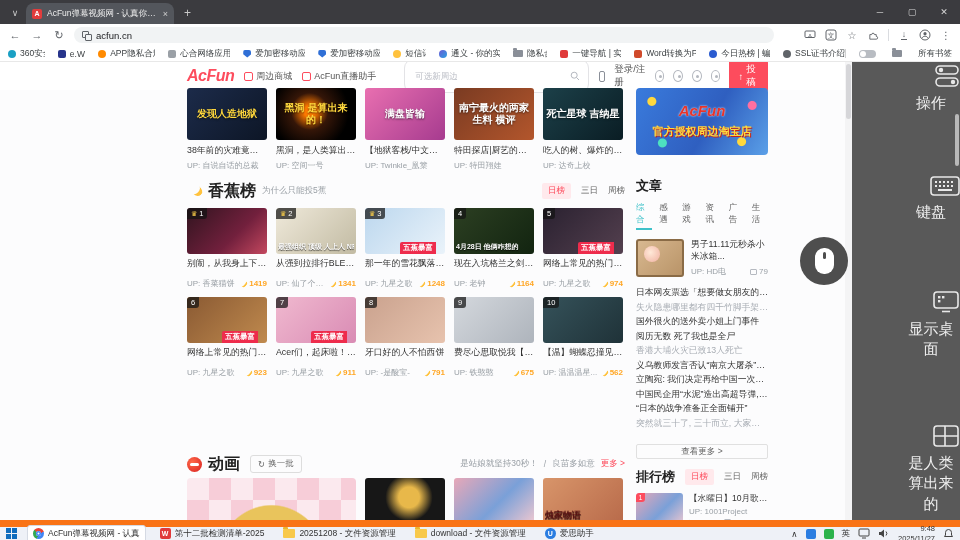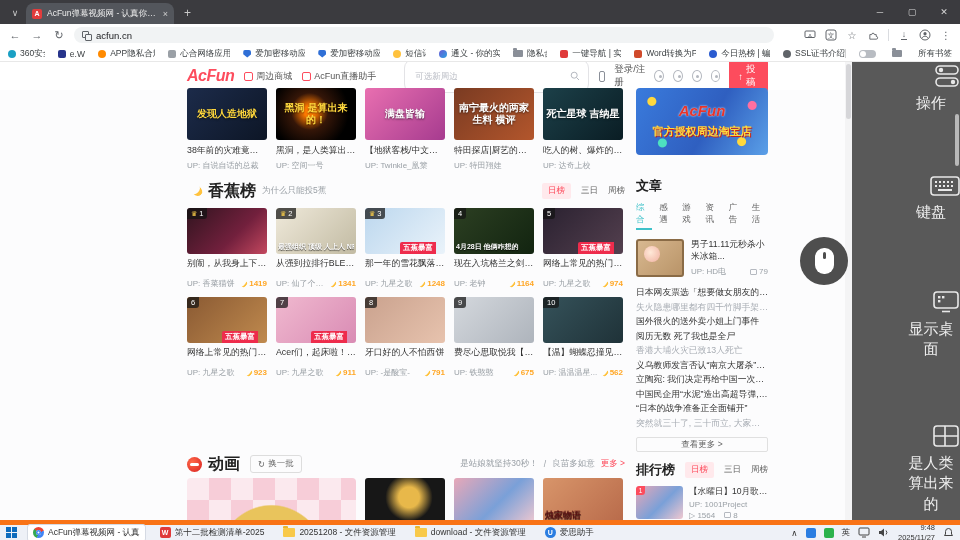--- a/index.html
+++ b/index.html
@@ -48,21 +48,21 @@
   .toggle::before{content:"";position:absolute;left:1px;top:1px;width:6px;height:6px;border-radius:50%;background:#fff;}
   
   .page{position:absolute;left:0;top:62px;width:852px;height:458px;background:#fcfcfd;overflow:hidden;}
   .acf-header{position:absolute;left:0;top:0;width:852px;height:28px;background:#fff;display:flex;align-items:center;padding:0 84px 0 187px;gap:10px;}
   .acf-logo{color:#fd4c5d;font-weight:bold;font-style:italic;font-size:16px;letter-spacing:-0.5px;flex:none;}
   .hdr-link{display:flex;align-items:center;gap:3px;font-size:9px;color:#555;flex:none;}
   .hdr-ic{width:9px;height:9px;border:1.5px solid #fd4c5d;border-radius:2px;}
   .hdr-search{width:185px;height:34px;border:1px solid #e3e3e6;border-radius:9px;display:flex;align-items:center;padding:0 8px;margin-left:18px;flex:none;background:#fff;}
   .hdr-search input{border:0;outline:0;flex:1;font-size:8.5px;color:#333;background:transparent;font-family:inherit;}
   .hdr-search input::placeholder{color:#b9bcc4;}
-  .hdr-right{margin-left:auto;display:flex;align-items:center;gap:9px;justify-content:flex-end;}
+  .hdr-right{margin-left:auto;display:flex;align-items:center;gap:9px;}
   .phone-ic{width:7px;height:11px;border:1.2px solid #8a8f98;border-radius:2px;}
   .login{font-size:9.5px;color:#555;}
   .circ-ic{width:12px;height:12px;border:1.2px solid #b4b8bf;border-radius:50%;position:relative;}
   .circ-ic::after{content:"";position:absolute;left:3.5px;top:3.5px;width:3px;height:3px;border-radius:50%;background:#b4b8bf;}
   .post-btn{background:#fd4c5d;color:#fff;font-size:9.5px;border-radius:3px;padding:3px 9px;display:flex;gap:3px;align-items:center;}
   .main-col{position:absolute;left:187px;top:26px;width:438px;}
   .aside-col{position:absolute;left:636px;top:26px;width:132px;}
   
   .banner-row{display:flex;gap:9px;}
   .bn{width:80px;}
@@ -139,21 +139,21 @@
   .feature{display:flex;gap:7px;margin-top:9px;}
   .fa-img{width:48px;height:38px;border-radius:3px;background:linear-gradient(135deg,#d8b890,#b99468);border:2px solid #8a6b46;flex:none;position:relative;}
   .fa-img::after{content:"";position:absolute;left:6px;top:5px;width:16px;height:16px;border-radius:50%;background:radial-gradient(circle at 40% 40%,#ffe9d8,#f0b0a0);}
   .fa-right{flex:1;min-width:0;display:flex;flex-direction:column;}
   .fa-title{font-size:8.8px;color:#333;line-height:1.35;overflow:hidden;display:-webkit-box;-webkit-line-clamp:2;-webkit-box-orient:vertical;}
   .fa-meta{margin-top:auto;display:flex;font-size:8px;color:#9aa0a6;}
   .fa-cmt{margin-left:auto;display:flex;align-items:center;}
   .art-list{margin-top:8px;}
   .art-item{font-size:8.8px;color:#333;line-height:14.5px;white-space:nowrap;overflow:hidden;text-overflow:ellipsis;}
   .art-item.muted{color:#a8adb4;}
-  .more-btn{margin-top:7px;height:15px;border:1px solid #e0e0e0;border-radius:2px;font-size:8.5px;color:#666;display:flex;align-items:center;justify-content:center;}
+  .more-btn{margin-top:14px;height:15px;border:1px solid #e0e0e0;border-radius:2px;font-size:8.5px;color:#666;display:flex;align-items:center;justify-content:center;}
   
   .rank-hd{display:flex;align-items:center;margin-top:9px;}
   .rk-item{display:flex;gap:6px;margin-top:7px;}
   .rk-img{width:47px;height:33px;border-radius:3px;flex:none;position:relative;overflow:hidden;}
   .r1{background:linear-gradient(135deg,#e8a8b8,#7aa0d8 55%,#f0c8d0);}
   .rk-badge{position:absolute;left:0;top:0;width:9px;height:9px;color:#fff;font-size:6.5px;text-align:center;line-height:9px;border-radius:3px 0 3px 0;}
   .rb1{background:#fd4c5d;}
   .rk-right{flex:1;min-width:0;}
   .rk-title{font-size:8.6px;color:#333;white-space:nowrap;overflow:hidden;text-overflow:ellipsis;}
   .rk-up{font-size:8px;color:#9aa0a6;margin-top:2px;white-space:nowrap;overflow:hidden;text-overflow:ellipsis;}
@@ -162,21 +162,21 @@
   .page-thumb{position:absolute;right:1px;top:2px;width:5px;height:55px;border-radius:3px;background:#d6d6d9;}
   
   .sidebar{position:absolute;left:852px;top:62px;width:108px;height:458px;background:#595959;}
   .sb-item{position:absolute;left:0;width:108px;display:flex;flex-direction:column;align-items:flex-end;gap:5px;}
   .sb-label{color:#efefef;font-size:15px;line-height:1.35;text-align:center;width:58px;}
   .sb-thumb{position:absolute;right:1px;top:52px;width:4px;height:52px;border-radius:2px;background:#b9b9b9;}
   .cursor-circle{position:absolute;left:800px;top:237px;width:48px;height:48px;border-radius:50%;background:#4e4e4e;box-shadow:0 0 0 1px rgba(255,255,255,.18);display:flex;align-items:center;justify-content:center;z-index:5;}
   .mouse{width:19px;height:26px;background:#fff;border-radius:9px;position:relative;}
   .mouse::after{content:"";position:absolute;left:8px;top:4px;width:3px;height:7px;background:#4e4e4e;border-radius:2px;}
   
-  .taskbar{position:absolute;left:0;top:520px;width:960px;height:20px;background:#eef1f7;border-top:5px solid #f97316;display:flex;align-items:center;padding:0 6px;gap:9px;font-size:8.5px;color:#333;}
+  .taskbar{position:absolute;left:0;top:520px;width:960px;height:20px;background:#eef1f7;border-top:7px solid #f97316;display:flex;align-items:center;padding:0 6px;gap:9px;font-size:8.5px;color:#333;}
   .start{width:12px;height:12px;display:grid;grid-template-columns:5px 5px;grid-gap:1px;}
   .start span{width:5px;height:5px;background:#0f6cbd;}
   .tb-app{display:flex;align-items:center;gap:4px;position:relative;padding:2px 5px;border-radius:3px;}
   .tb-app .ind{position:absolute;left:50%;transform:translateX(-50%);bottom:-1px;width:7px;height:2px;border-radius:1px;background:#9aa3b2;}
   .tb-active{background:#fff;border:1px solid #d5dae3;}
   .chrome-ic{width:11px;height:11px;border-radius:50%;background:conic-gradient(from -45deg,#ea4335 0 120deg,#4285f4 0 240deg,#34a853 0 360deg);position:relative;flex:none;}
   .chrome-ic::after{content:"";position:absolute;left:3px;top:3px;width:5px;height:5px;border-radius:50%;background:#fff;box-shadow:inset 0 0 0 1.5px #4285f4;}
   .wps-ic{width:11px;height:11px;border-radius:2px;background:#e03a3a;color:#fff;font-size:7px;font-weight:bold;text-align:center;line-height:11px;flex:none;}
   .folder-ic{width:12px;height:9px;background:#f8c94a;border-radius:1px;position:relative;flex:none;}
   .folder-ic::before{content:"";position:absolute;top:-2px;left:0;width:5px;height:2px;background:#eab62e;border-radius:1px 1px 0 0;}

